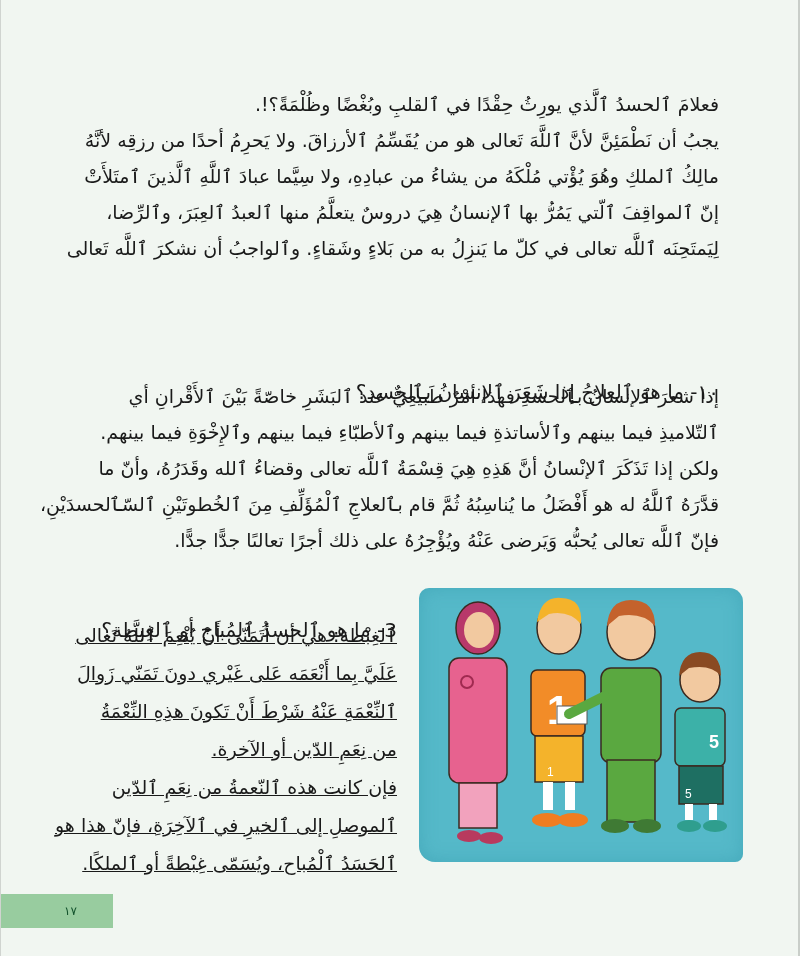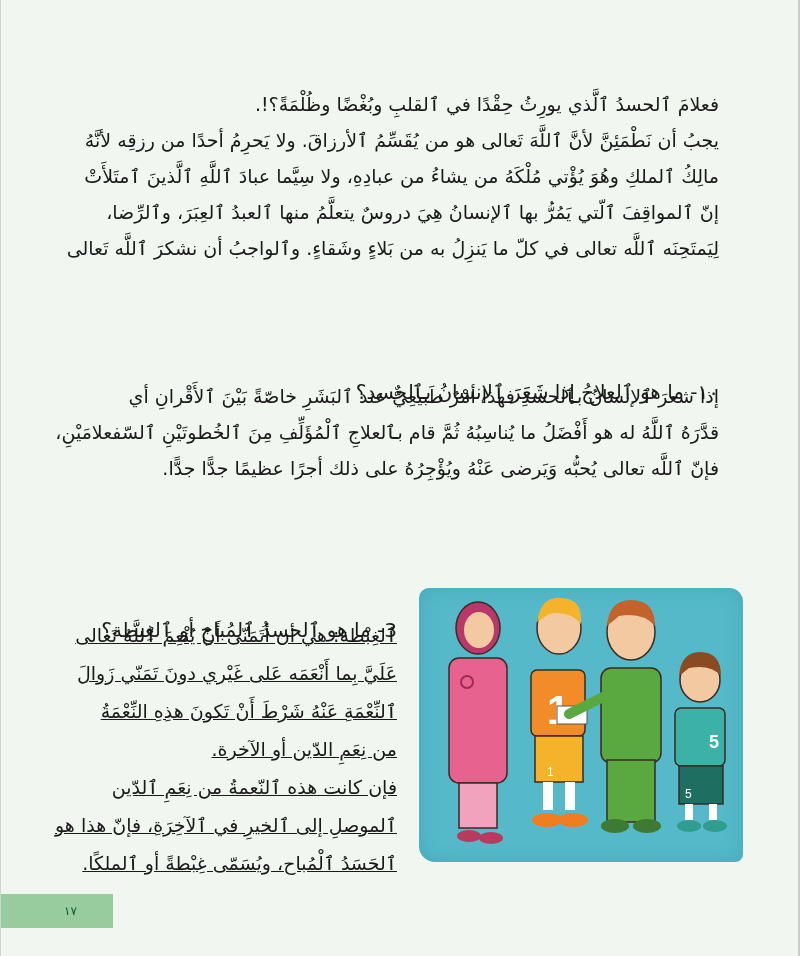--- a/index.html
+++ b/index.html
@@ -43,22 +43,24 @@
     <span class="line">يجبُ أن نَطْمَئِنَّ لأنَّ ٱللَّهَ تَعالى هو من يُقَسِّمُ ٱلأرزاقَ. ولا يَحرِمُ أحدًا من رزقِه لأنَّهُ</span>
     <span class="line">مالِكُ ٱلملكِ وهُوَ يُؤْتي مُلْكَهُ من يشاءُ من عبادِهِ، ولا سِيَّما عبادَ ٱللَّهِ ٱلَّذينَ ٱمتَلأَتْ</span>
     <span class="line">إنّ ٱلمواقِفَ ٱلّتي يَمُرُّ بها ٱلإنسانُ هِيَ دروسٌ يتعلَّمُ منها ٱلعبدُ ٱلعِبَرَ، وٱلرِّضا،</span>
     <span class="line">لِيَمتَحِنَه ٱللَّه تعالى في كلّ ما يَنزِلُ به من بَلاءٍ وشَقاءٍ. وٱلواجبُ أن نشكرَ ٱللَّه تَعالى</span>
   </div>
 
   <div id="sec10-head" class="block heading">١٠- ما هو ٱلعلاجُ إذا شَعَرَ ٱلإنسانُ بٱلحسد؟</div>
 
   <div id="sec10" class="block">
     <span class="line">إذا شعرَ ٱلإنسانُ بٱلحسدِ فهذا أمْرٌ طَبيعِيٌّ عند ٱلبَشَرِ خاصّةً بَيْنَ ٱلأَقْرانِ أي</span>
-    <span class="line">قدَّرَهُ ٱللَّهُ له هو أَفْضَلُ ما يُناسِبُهُ ثُمَّ قام بٱلعلاجِ ٱلْمُؤَلِّفِ مِنَ ٱلخُطوتَيْنِ ٱلسّفعلامَيْنِ،</span>
-    <span class="line">فإنّ ٱللَّه تعالى يُحبُّه وَيَرضى عَنْهُ ويُؤْجِرُهُ على ذلك أجرًا عظيمًا جدًّا جدًّا.</span>
+    <span class="line">ٱلتّلاميذِ فيما بينهم وٱلأساتذةِ فيما بينهم وٱلأطبّاءِ فيما بينهم وٱلإِخْوَةِ فيما بينهم.</span>
+    <span class="line">ولكن إذا تَذَكَرَ ٱلإنْسانُ أنَّ هَذِهِ هِيَ قِسْمَةُ ٱللَّه تعالى وقضاءُ ٱلله وقَدَرُهُ، وأنّ ما</span>
+    <span class="line">قدَّرَهُ ٱللَّهُ له هو أَفْضَلُ ما يُناسِبُهُ ثُمَّ قام بٱلعلاجِ ٱلْمُؤَلِّفِ مِنَ ٱلخُطوتَيْنِ ٱلسّٱلحسدَيْنِ،</span>
+    <span class="line">فإنّ ٱللَّه تعالى يُحبُّه وَيَرضى عَنْهُ ويُؤْجِرُهُ على ذلك أجرًا تعالىًا جدًّا جدًّا.</span>
   </div>
 
   <div id="sec11-head" class="block heading">3- ما هو ٱلحسدُ ٱلمُباحِ أو ٱلغِبطة؟</div>
 
   <div id="sec11" class="block">
     <span class="line">ٱلغِبْطة: هي أن أتَمَنّى أَنْ يُنْعِمَ ٱللَّهُ تَعالى</span>
     <span class="line">عَلَيَّ بِما أَنْعَمَه عَلى غَيْري دونَ تَمَنّي زَوالَ</span>
     <span class="line">ٱلنِّعْمَةِ عَنْهُ شَرْطَ أَنْ تَكونَ هذِهِ النِّعْمَةُ</span>
     <span class="line">من نِعَمِ الدّين أو الآخرة.</span>
     <span class="line">فإن كانت هذه ٱلنّعمةُ من نِعَمِ ٱلدّين</span>

